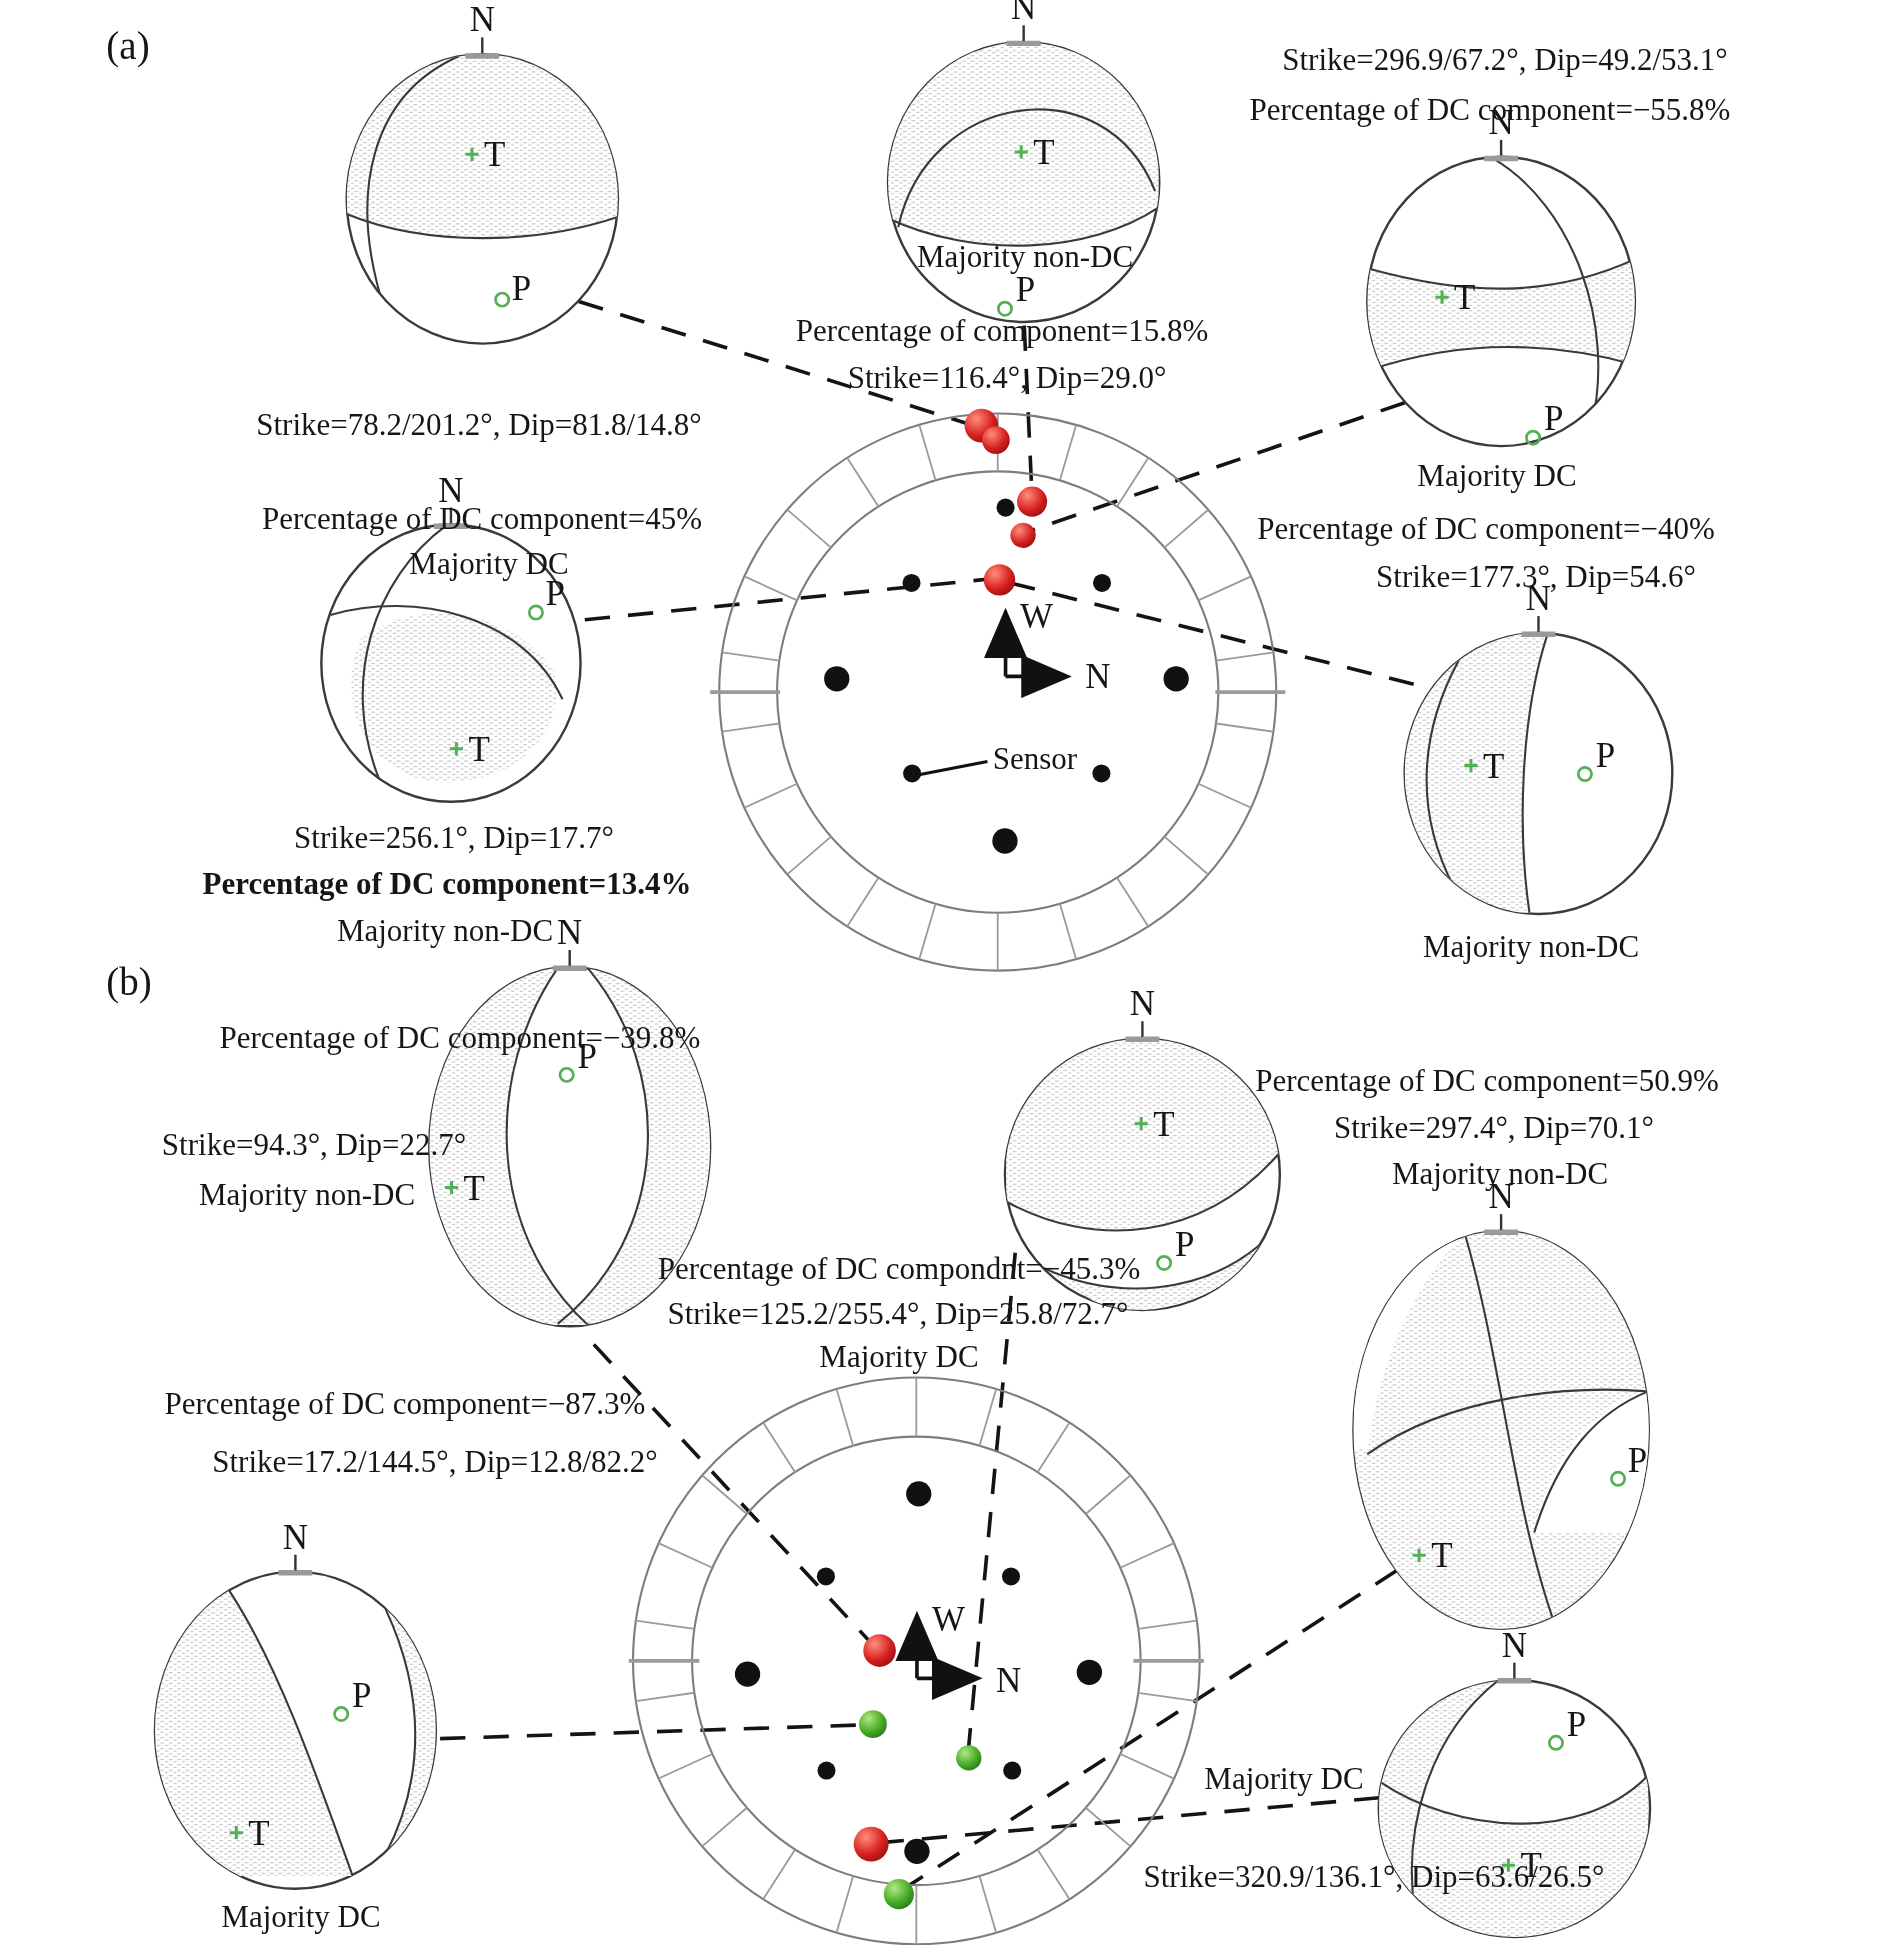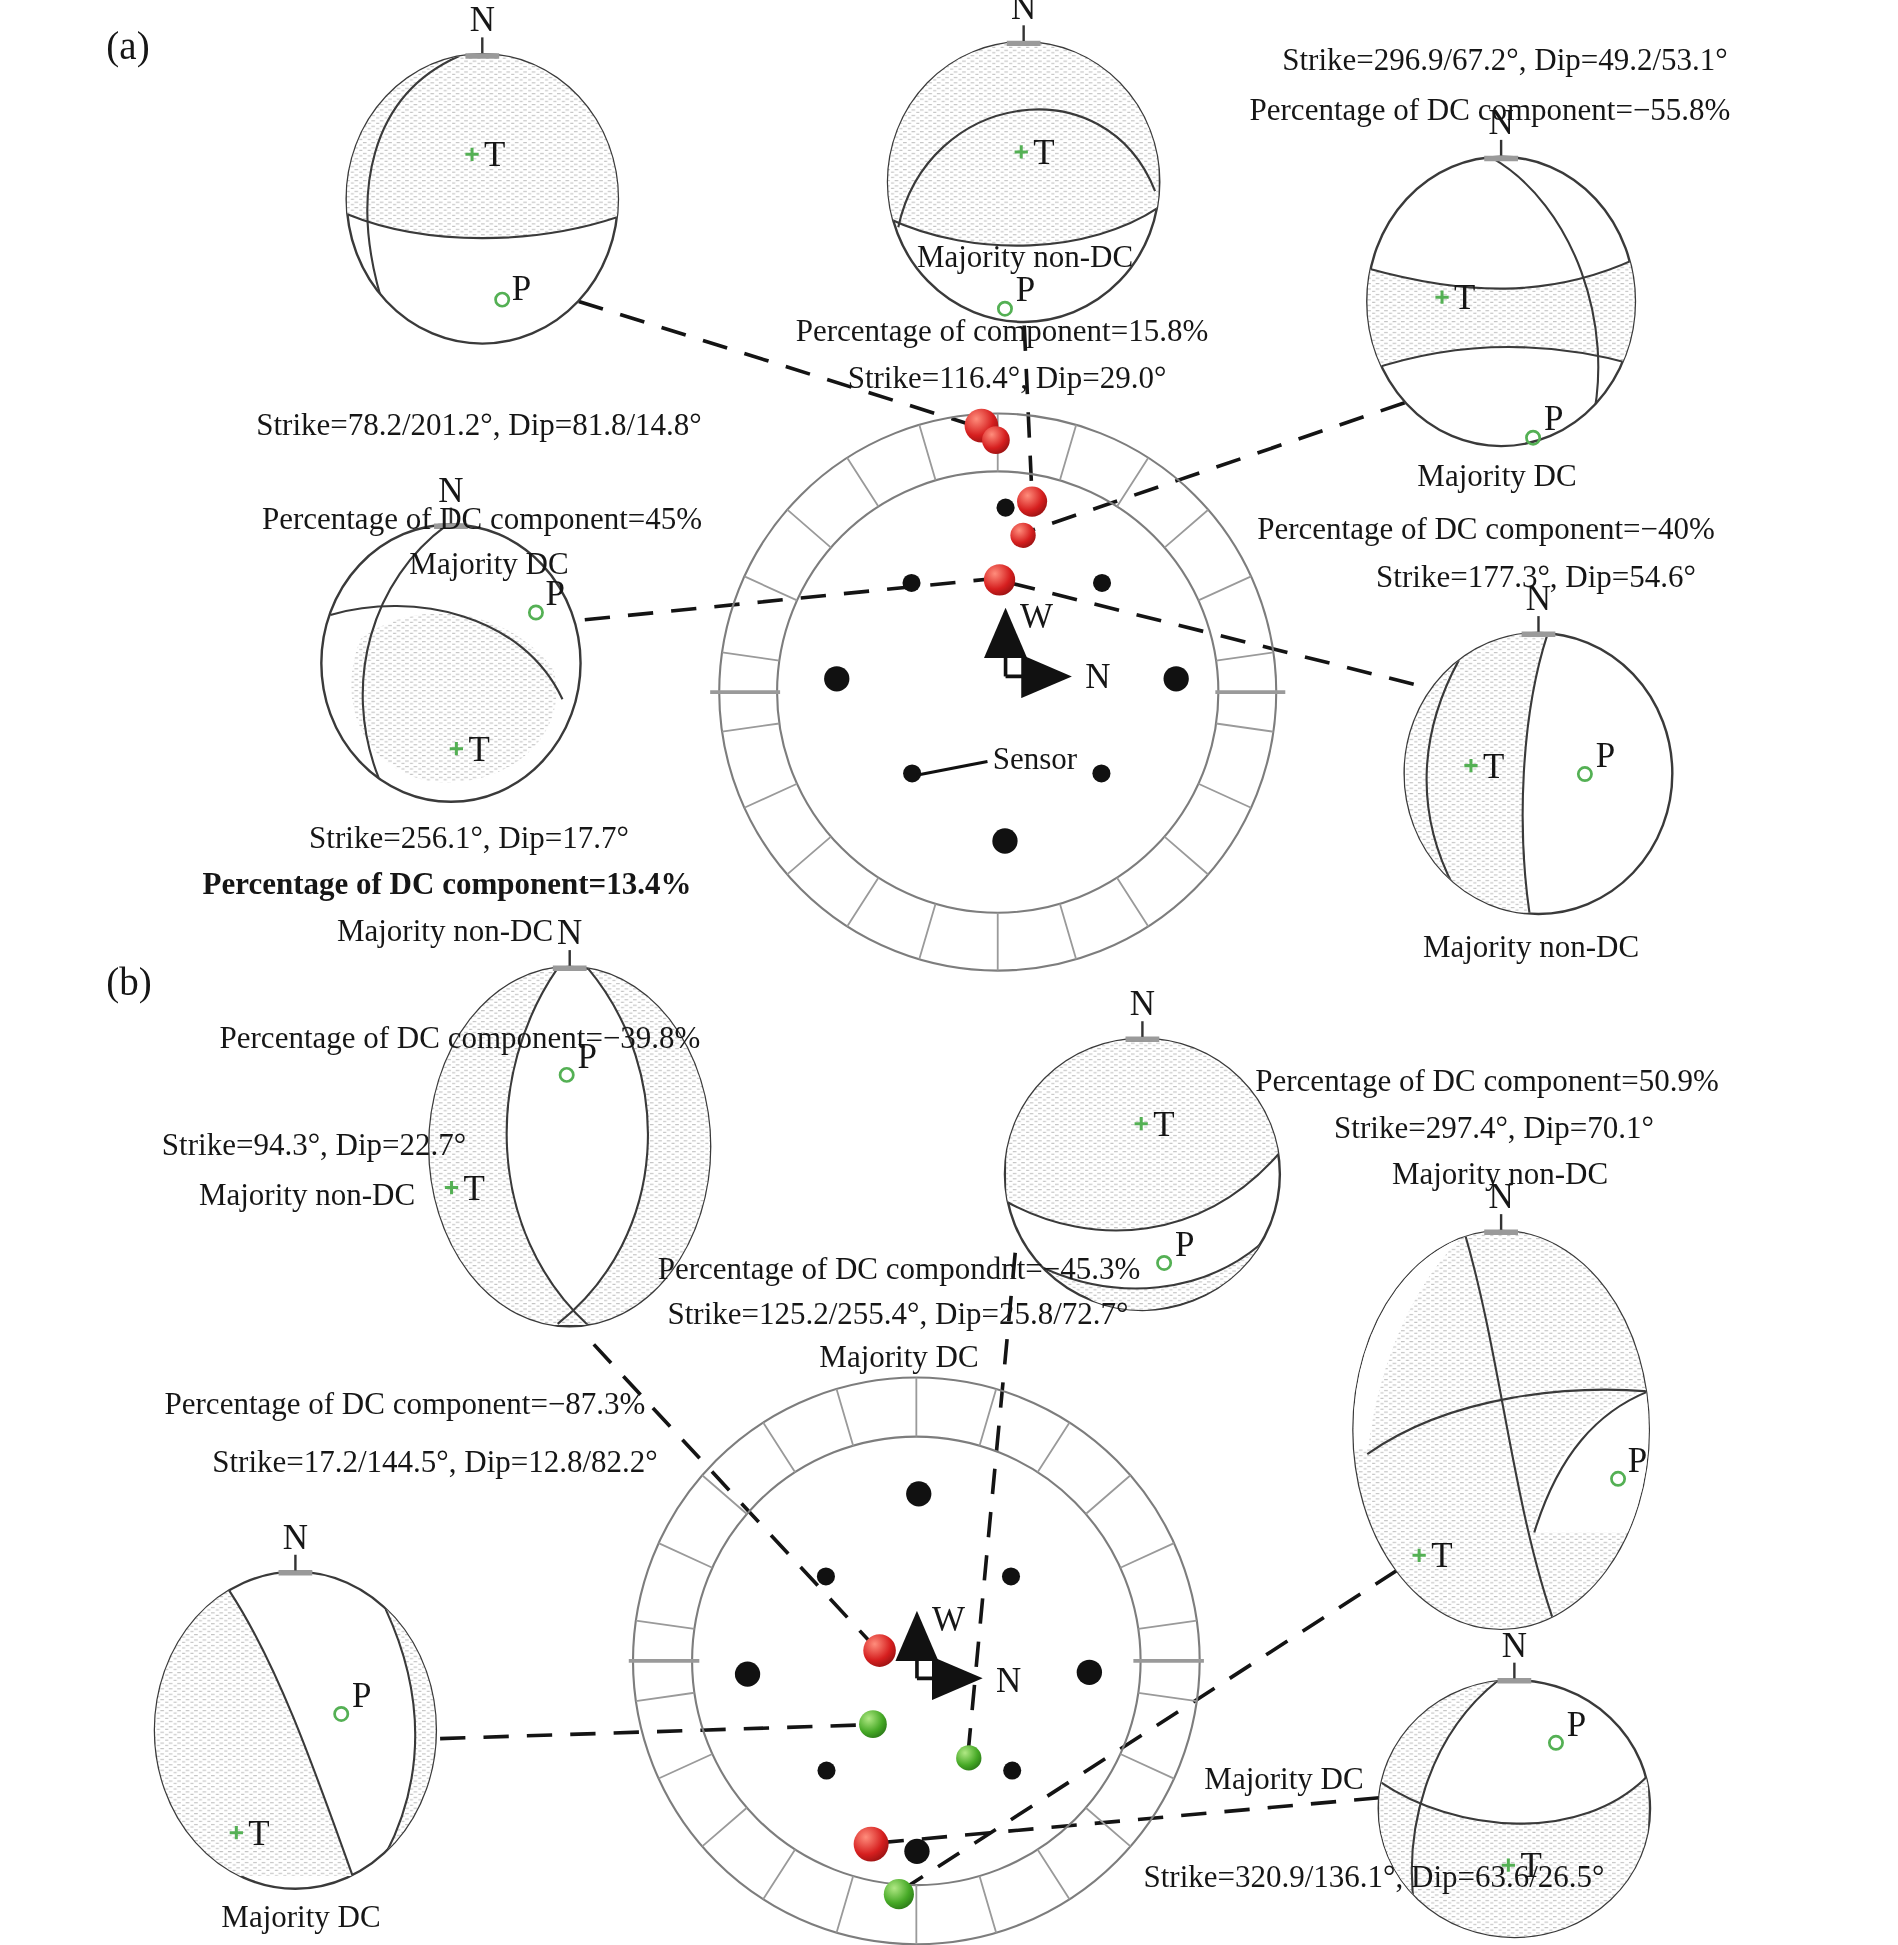--- a/index.html
+++ b/index.html
@@ -353,21 +353,21 @@
   <div class="lbl" style="left:1007px;top:378px;">Strike=116.4°, Dip=29.0°</div>
 
   <div class="lbl" style="left:1505px;top:60px;">Strike=296.9/67.2°, Dip=49.2/53.1°</div>
   <div class="lbl" style="left:1490px;top:110px;">Percentage of DC component=−55.8%</div>
   <div class="lbl" style="left:1497px;top:476px;">Majority DC</div>
 
   <div class="lbl" style="left:1486px;top:529px;">Percentage of DC component=−40%</div>
   <div class="lbl" style="left:1536px;top:577px;">Strike=177.3°, Dip=54.6°</div>
   <div class="lbl" style="left:1531px;top:947px;">Majority non-DC</div>
 
-  <div class="lbl" style="left:454px;top:838px;margin-left:15px;">Strike=256.1°, Dip=17.7°</div>
+  <div class="lbl" style="left:454px;top:838px;">Strike=256.1°, Dip=17.7°</div>
   <div class="lbl" style="left:447px;top:884px;font-weight:bold;">Percentage of DC component=13.4%</div>
   <div class="lbl" style="left:445px;top:931px;">Majority non-DC</div>
 
   <div class="lbl" style="left:1035px;top:759px;">Sensor</div>
 
   <div class="lbl" style="left:460px;top:1038px;">Percentage of DC component=−39.8%</div>
   <div class="lbl" style="left:314px;top:1145px;">Strike=94.3°, Dip=22.7°</div>
   <div class="lbl" style="left:307px;top:1195px;">Majority non-DC</div>
 
   <div class="lbl" style="left:1487px;top:1081px;">Percentage of DC component=50.9%</div>

